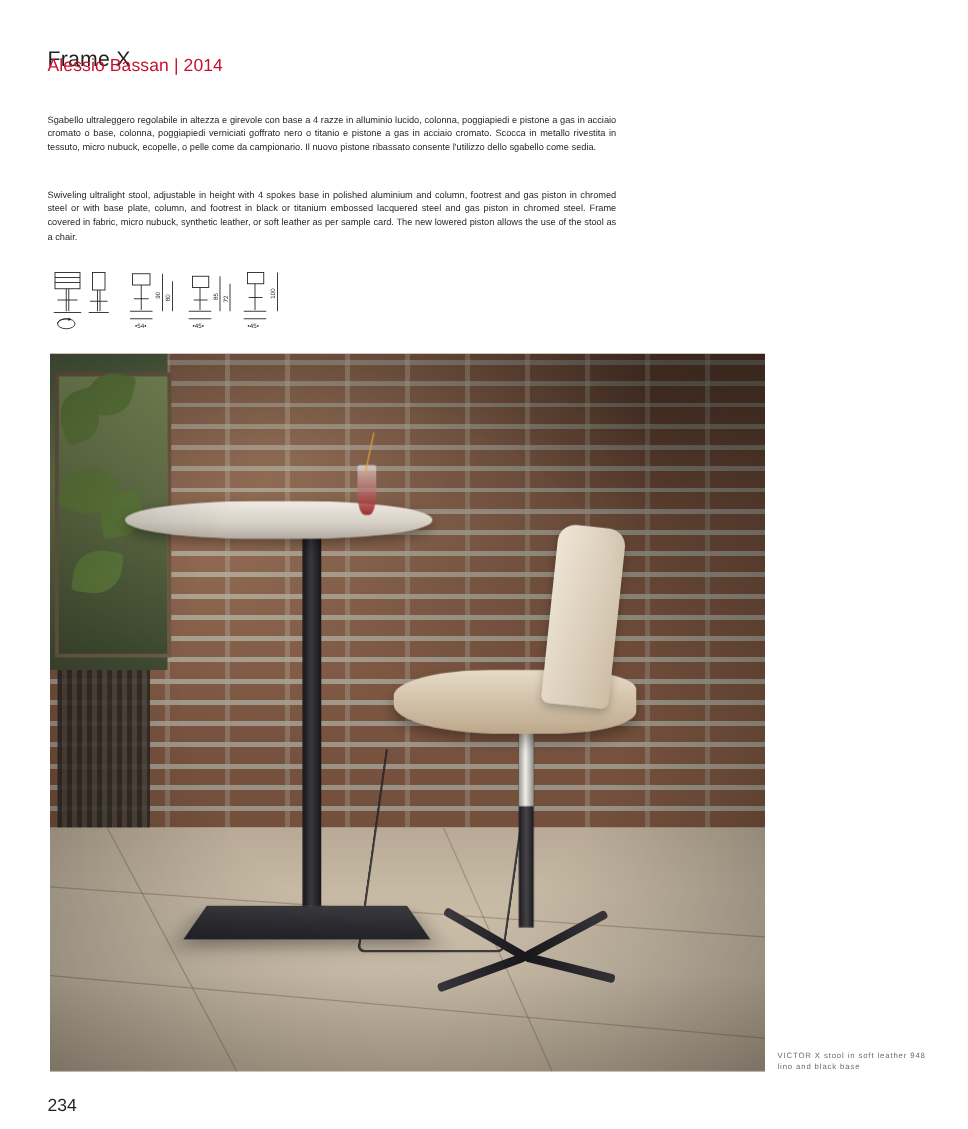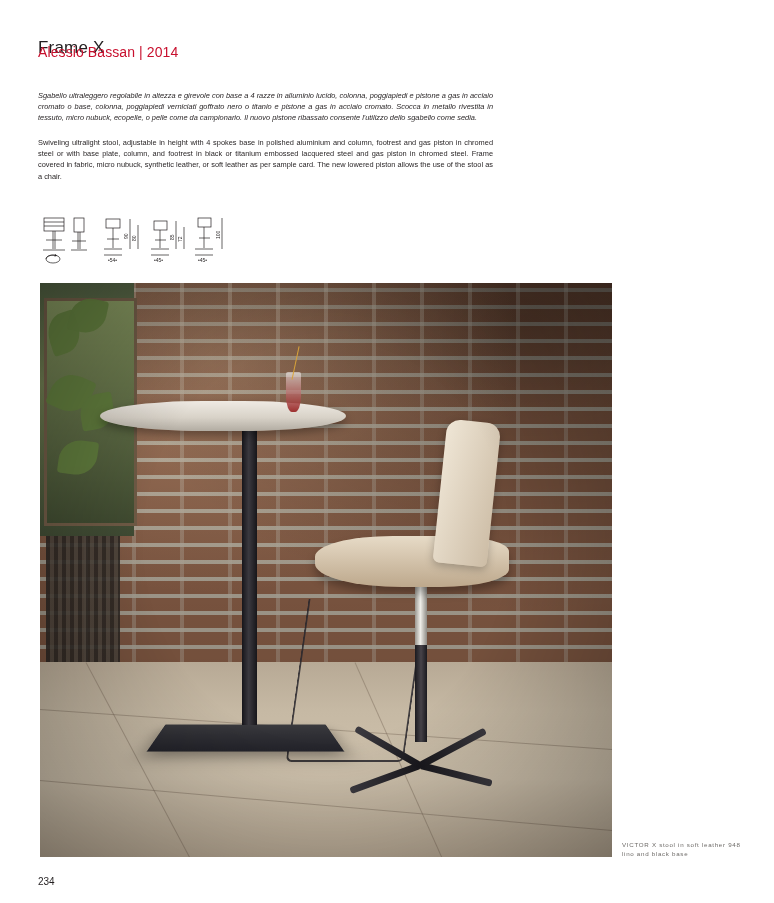--- a/index.html
+++ b/index.html
@@ -44,22 +44,22 @@
   
   .desc {
     position: absolute;
     left: 38px;
     width: 455px;
     font-size: 7.4px;
     line-height: 11.2px;
     text-align: justify;
     color: #231f20;
   }
-  .desc.it { top: 90px; font-style: italic; }
-  .desc.en { top: 137px; }
+  .desc.it { top: 90px; }
+  .desc.en { top: 150px; }
 
   
   .tech {
     position: absolute;
     left: 38px;
     top: 213px;
     width: 460px;
     height: 55px;
   }
   .tech svg { display: block; }
@@ -296,21 +296,21 @@
     line-height: 9px;
     letter-spacing: 0.7px;
     color: #6d6a67;
   }
 
   
   .folio {
     position: absolute;
     left: 38px;
     top: 876px;
-    font-size: 10px;
+    font-size: 14px;
     color: #231f20;
   }
 
   .dim-label {
     font-size: 5px;
     fill: #231f20;
     font-family: "Liberation Sans", sans-serif;
   }
 </style>
 </head>

